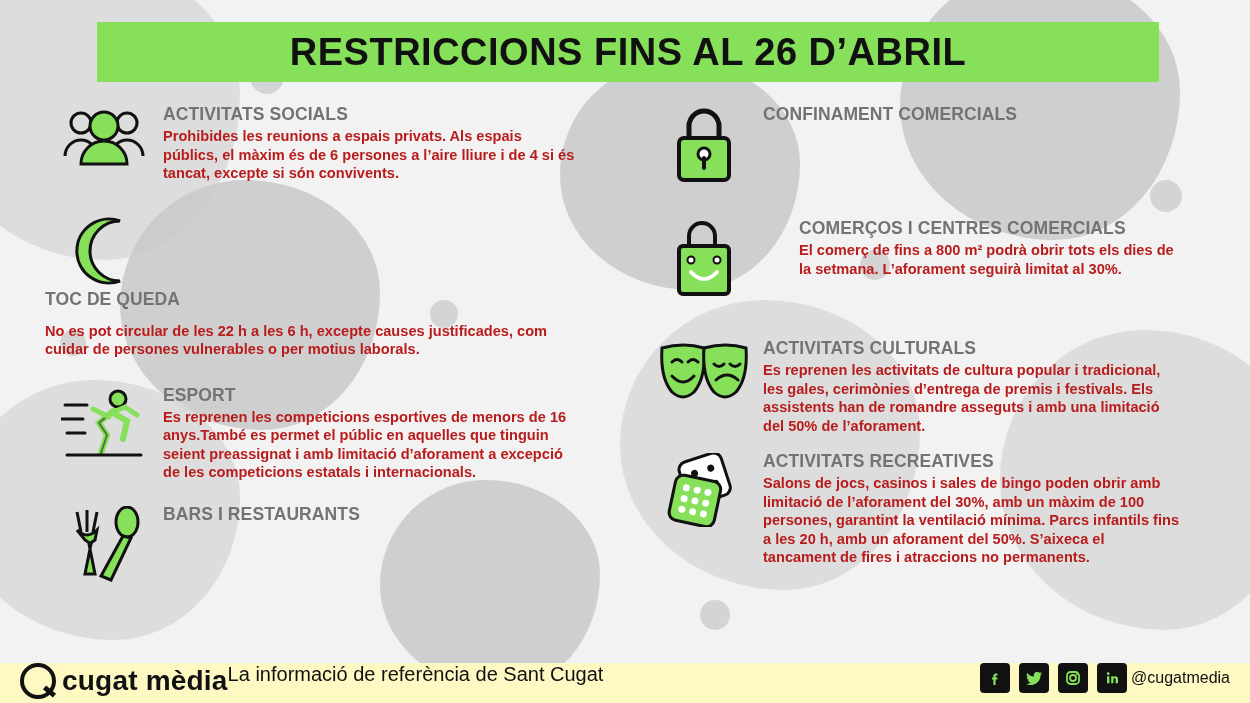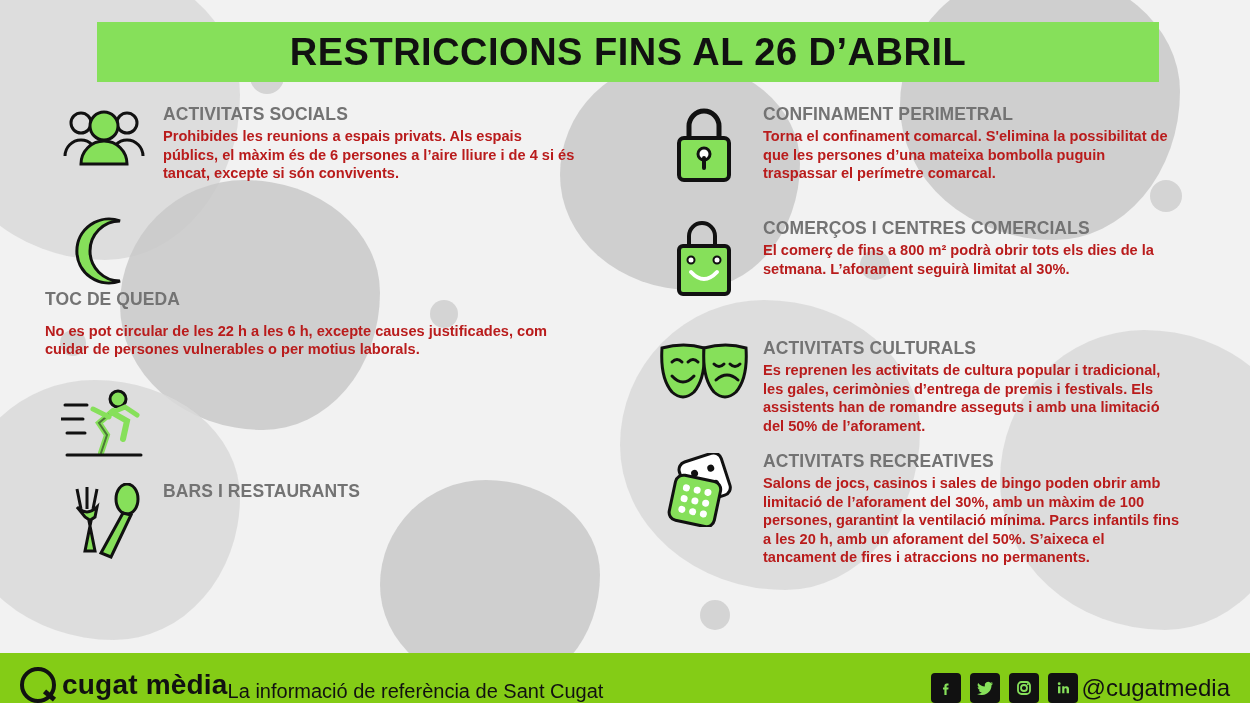--- a/index.html
+++ b/index.html
@@ -98,34 +98,34 @@
     line-height: 1.27;
     color: #b91c1c;
     font-weight: 600;
   }
 
   
   .col.left  .item:nth-child(1) { margin-top: 0px;  margin-bottom: 28px; }
   .col.left  .item:nth-child(2) { margin-bottom: 26px; flex-direction: column; }
   .col.left  .item:nth-child(3) { margin-bottom: 22px; }
   .col.right .item:nth-child(1) { margin-bottom: 34px; }
-  .col.right .item:nth-child(2) { margin-bottom: 38px; }
+  .col.right .item:nth-child(2) { margin-bottom: 38px; gap: 36px; }
   .col.right .item:nth-child(3) { }
 
   
   .gap-head h2 { margin-bottom: 12px; }
 
   
   .footer {
     position: absolute;
     left: 0; bottom: 0;
-    width: 1250px; height: 50px;
-    background: #84cc16;
-    display: flex;
-    align-items: flex-end;
+    width: 1250px; height: 40px;
+    background: #fef9c3;
+    display: flex;
+    align-items: flex-start;
   }
   .footer .logo {
     display: flex;
     align-items: center;
     margin-left: 20px;
   }
   .footer .logo .mark {
     width: 36px; height: 36px;
     border-radius: 50%;
     border: 4px solid #111;
@@ -161,21 +161,21 @@
     width: 30px; height: 30px;
     background: #111;
     border-radius: 4px;
     margin-left: 9px;
     display: flex;
     align-items: center;
     justify-content: center;
     color: #86e05a;
   }
   .footer .handle {
-    font-size: 24px;
+    font-size: 16px;
     color: #111;
     margin-left: 4px;
     font-weight: 400;
   }
 
   svg { display: block; }
 </style>
 </head>
 <body>
 
@@ -239,20 +239,24 @@
           <circle cx="57" cy="12" r="8" fill="#86e05a" stroke="#111" stroke-width="3"></circle>
           <path d="M52 24 L38 36 L46 48 L40 66" fill="none" stroke="#86e05a" stroke-width="6" stroke-linecap="round"></path>
           <path d="M52 24 L38 36 L46 48 L40 66" fill="none" stroke="#111" stroke-width="2" stroke-linecap="round" opacity=".5"></path>
           <path d="M52 26 L66 34 L62 52" fill="none" stroke="#86e05a" stroke-width="6" stroke-linecap="round"></path>
           <path d="M50 26 L64 20 L76 28" fill="none" stroke="#86e05a" stroke-width="5" stroke-linecap="round"></path>
           <path d="M48 30 L32 22" fill="none" stroke="#86e05a" stroke-width="5" stroke-linecap="round"></path>
           <path d="M4 18 H26 M0 32 H22 M6 46 H24" fill="none" stroke="#111" stroke-width="3" stroke-linecap="round"></path>
           <path d="M6 68 H80" fill="none" stroke="#111" stroke-width="3" stroke-linecap="round"></path>
         </svg>
       </div>
+      <div class="txt">
+        <h2>ESPORT</h2>
+        <p>Es reprenen les competicions esportives de menors de 16 anys.També es permet el públic en aquelles que tinguin seient preassignat i amb limitació d’aforament a excepció de les competicions estatals i internacionals.</p>
+      </div>
     </div>
 
     <div class="item">
       <div class="icon-wrap">
         <svg width="86" height="80" viewBox="0 0 86 80">
           <g stroke="#111" stroke-width="3" fill="#86e05a">
             <path d="M16 6 L20 26 M26 4 L26 26 M36 6 L32 26"></path>
             <path d="M16 24 q10 10 20 0 l -2 10 l -6 4 l 6 30 l -10 0 l 6 -30 l -6 -4 z"></path>
           </g>
           <g stroke="#111" stroke-width="3" fill="#86e05a">
@@ -273,22 +277,21 @@
     <div class="item">
       <div class="icon-wrap">
         <svg width="70" height="78" viewBox="0 0 70 78">
           <path d="M20 32 V20 a15 15 0 0 1 30 0 V32" fill="none" stroke="#111" stroke-width="5"></path>
           <rect x="10" y="32" width="50" height="42" rx="5" fill="#86e05a" stroke="#111" stroke-width="4"></rect>
           <circle cx="35" cy="48" r="6" fill="#fff" stroke="#111" stroke-width="3"></circle>
           <path d="M35 52 V62" stroke="#111" stroke-width="4" stroke-linecap="round"></path>
         </svg>
       </div>
       <div class="txt">
-        <h2>CONFINAMENT PERIMETRAL</h2>
-        <p>Torna el confinament comarcal. S'elimina la possibilitat de que les persones d’una mateixa bombolla puguin traspassar el perímetre comarcal.</p>
+        <h2>CONFINAMENT COMERCIALS</h2>
       </div>
     </div>
 
     <div class="item">
       <div class="icon-wrap">
         <svg width="70" height="80" viewBox="0 0 70 80">
           <path d="M20 26 V16 a13 13 0 0 1 26 0 V26" fill="none" stroke="#111" stroke-width="4"></path>
           <rect x="10" y="26" width="50" height="48" rx="4" fill="#86e05a" stroke="#111" stroke-width="4"></rect>
           <circle cx="22" cy="40" r="3.5" fill="#fff" stroke="#111" stroke-width="2"></circle>
           <circle cx="48" cy="40" r="3.5" fill="#fff" stroke="#111" stroke-width="2"></circle>

